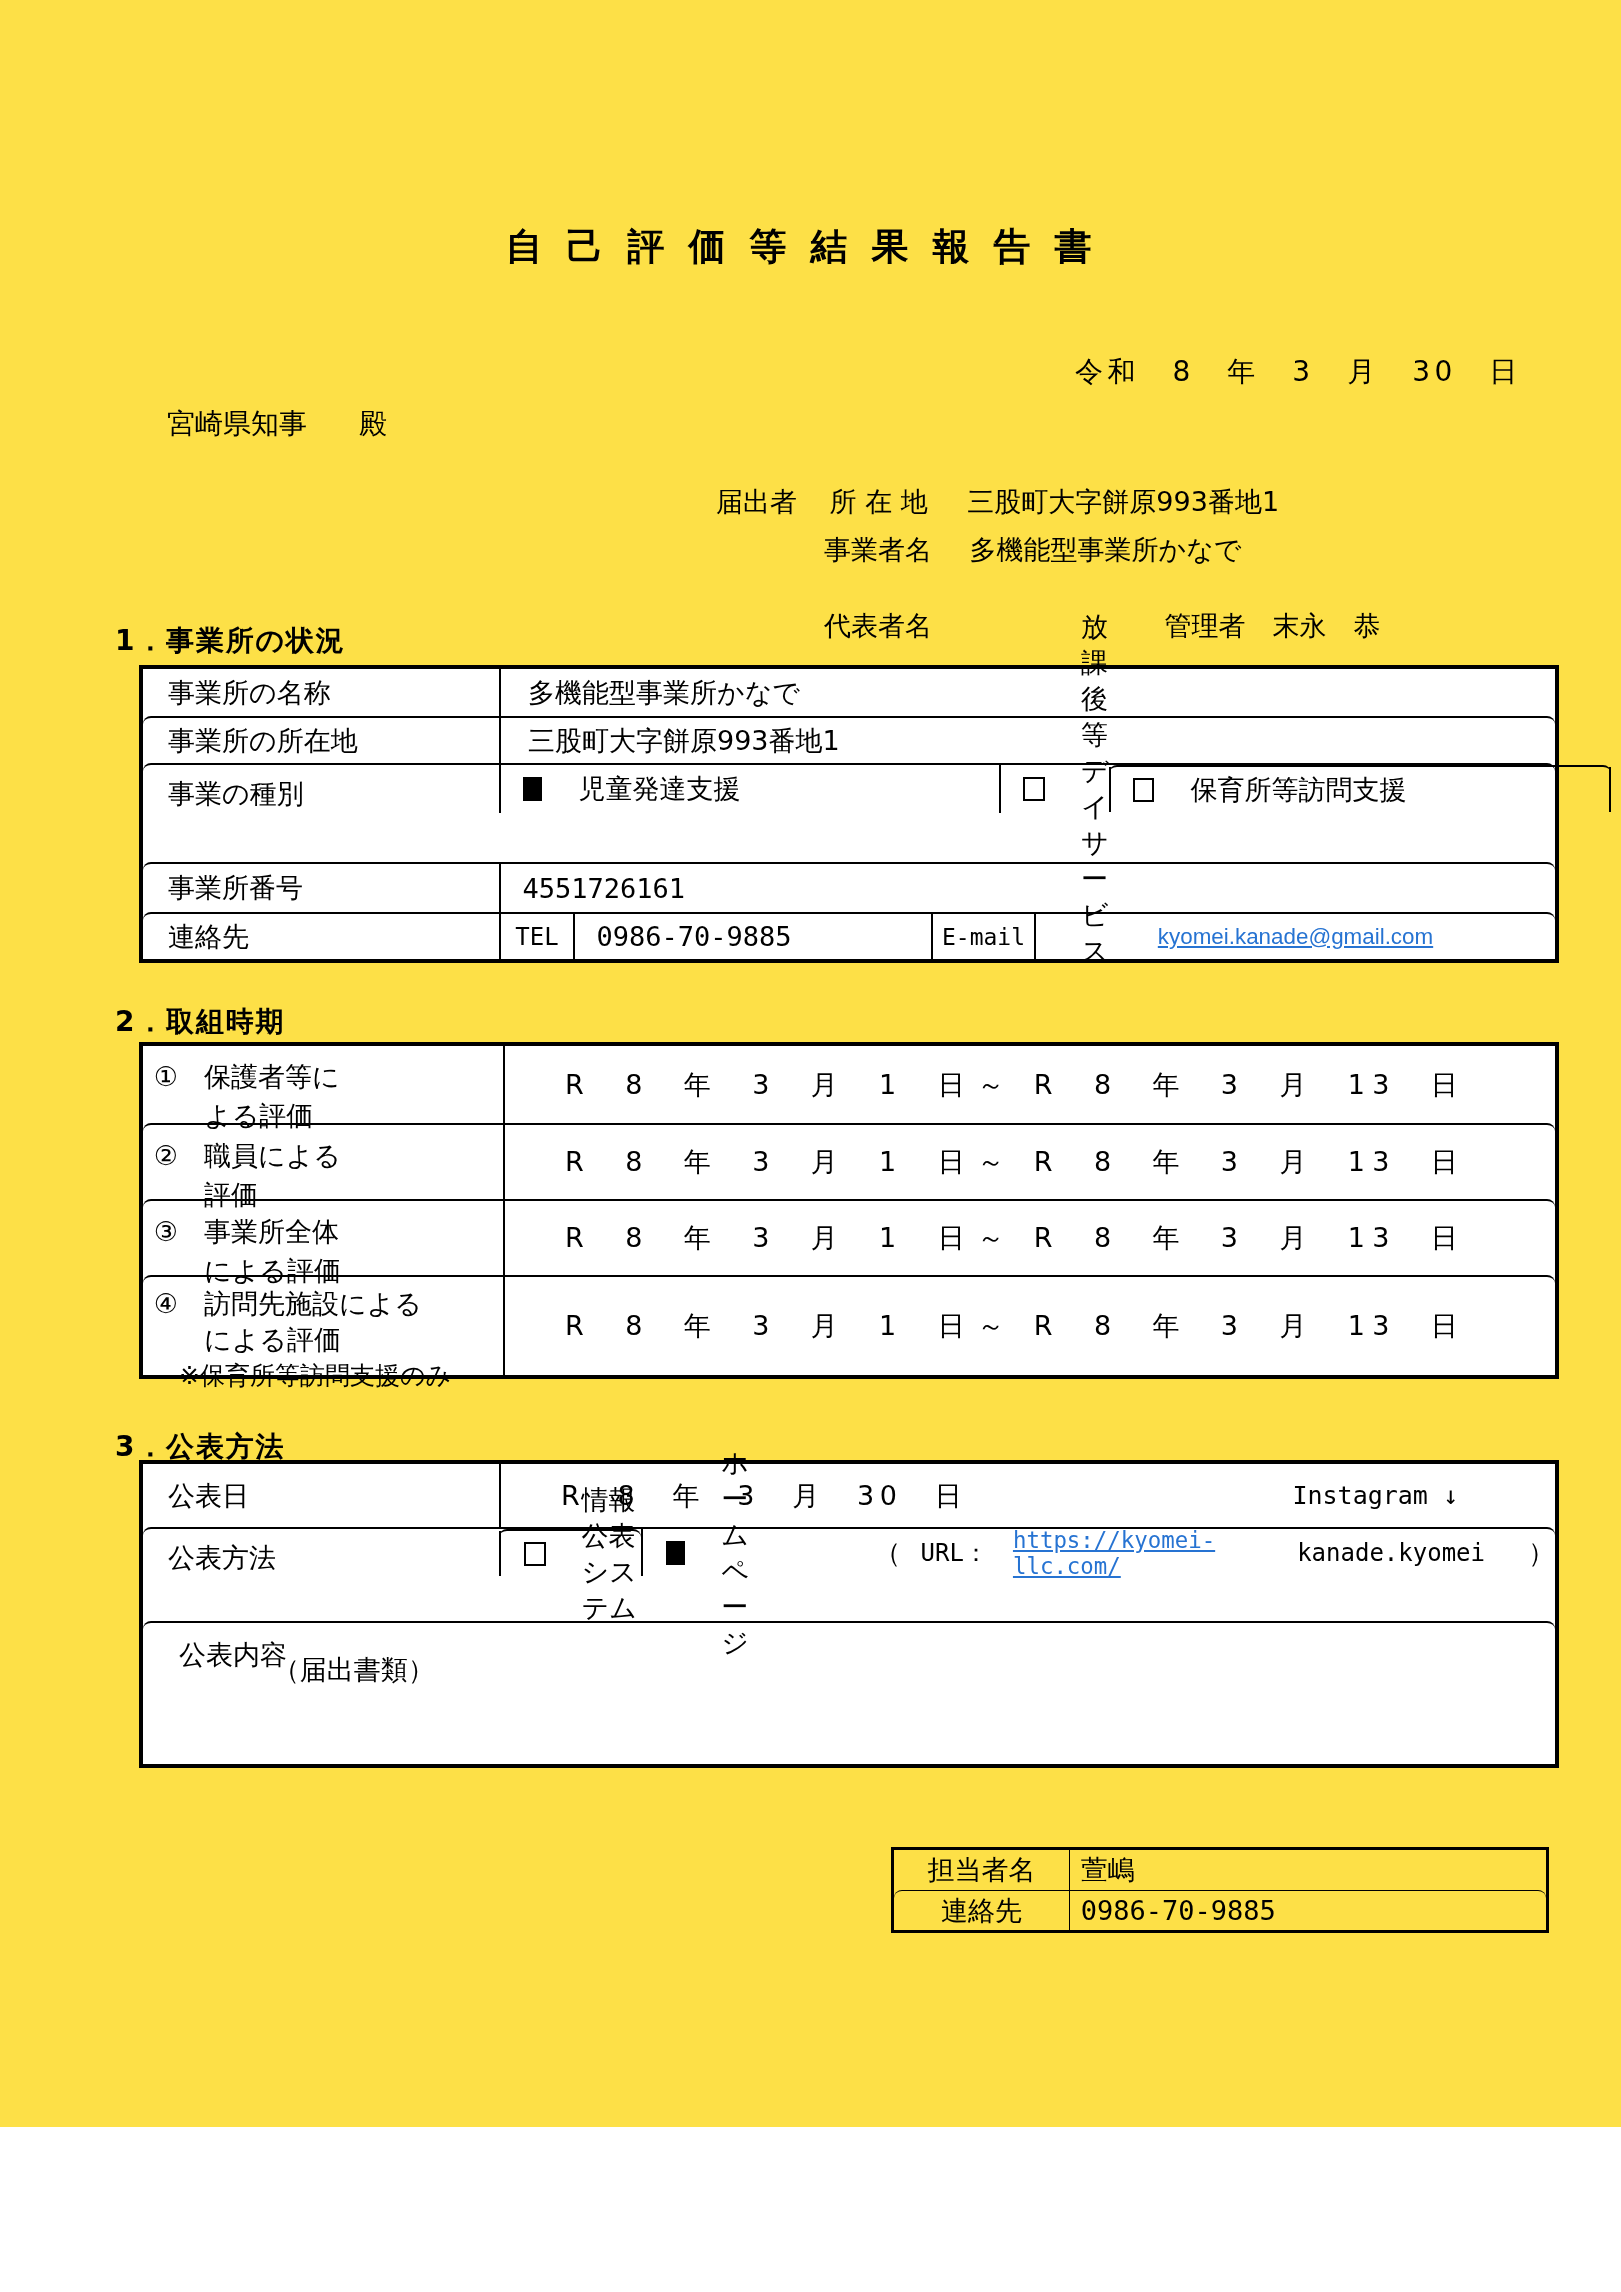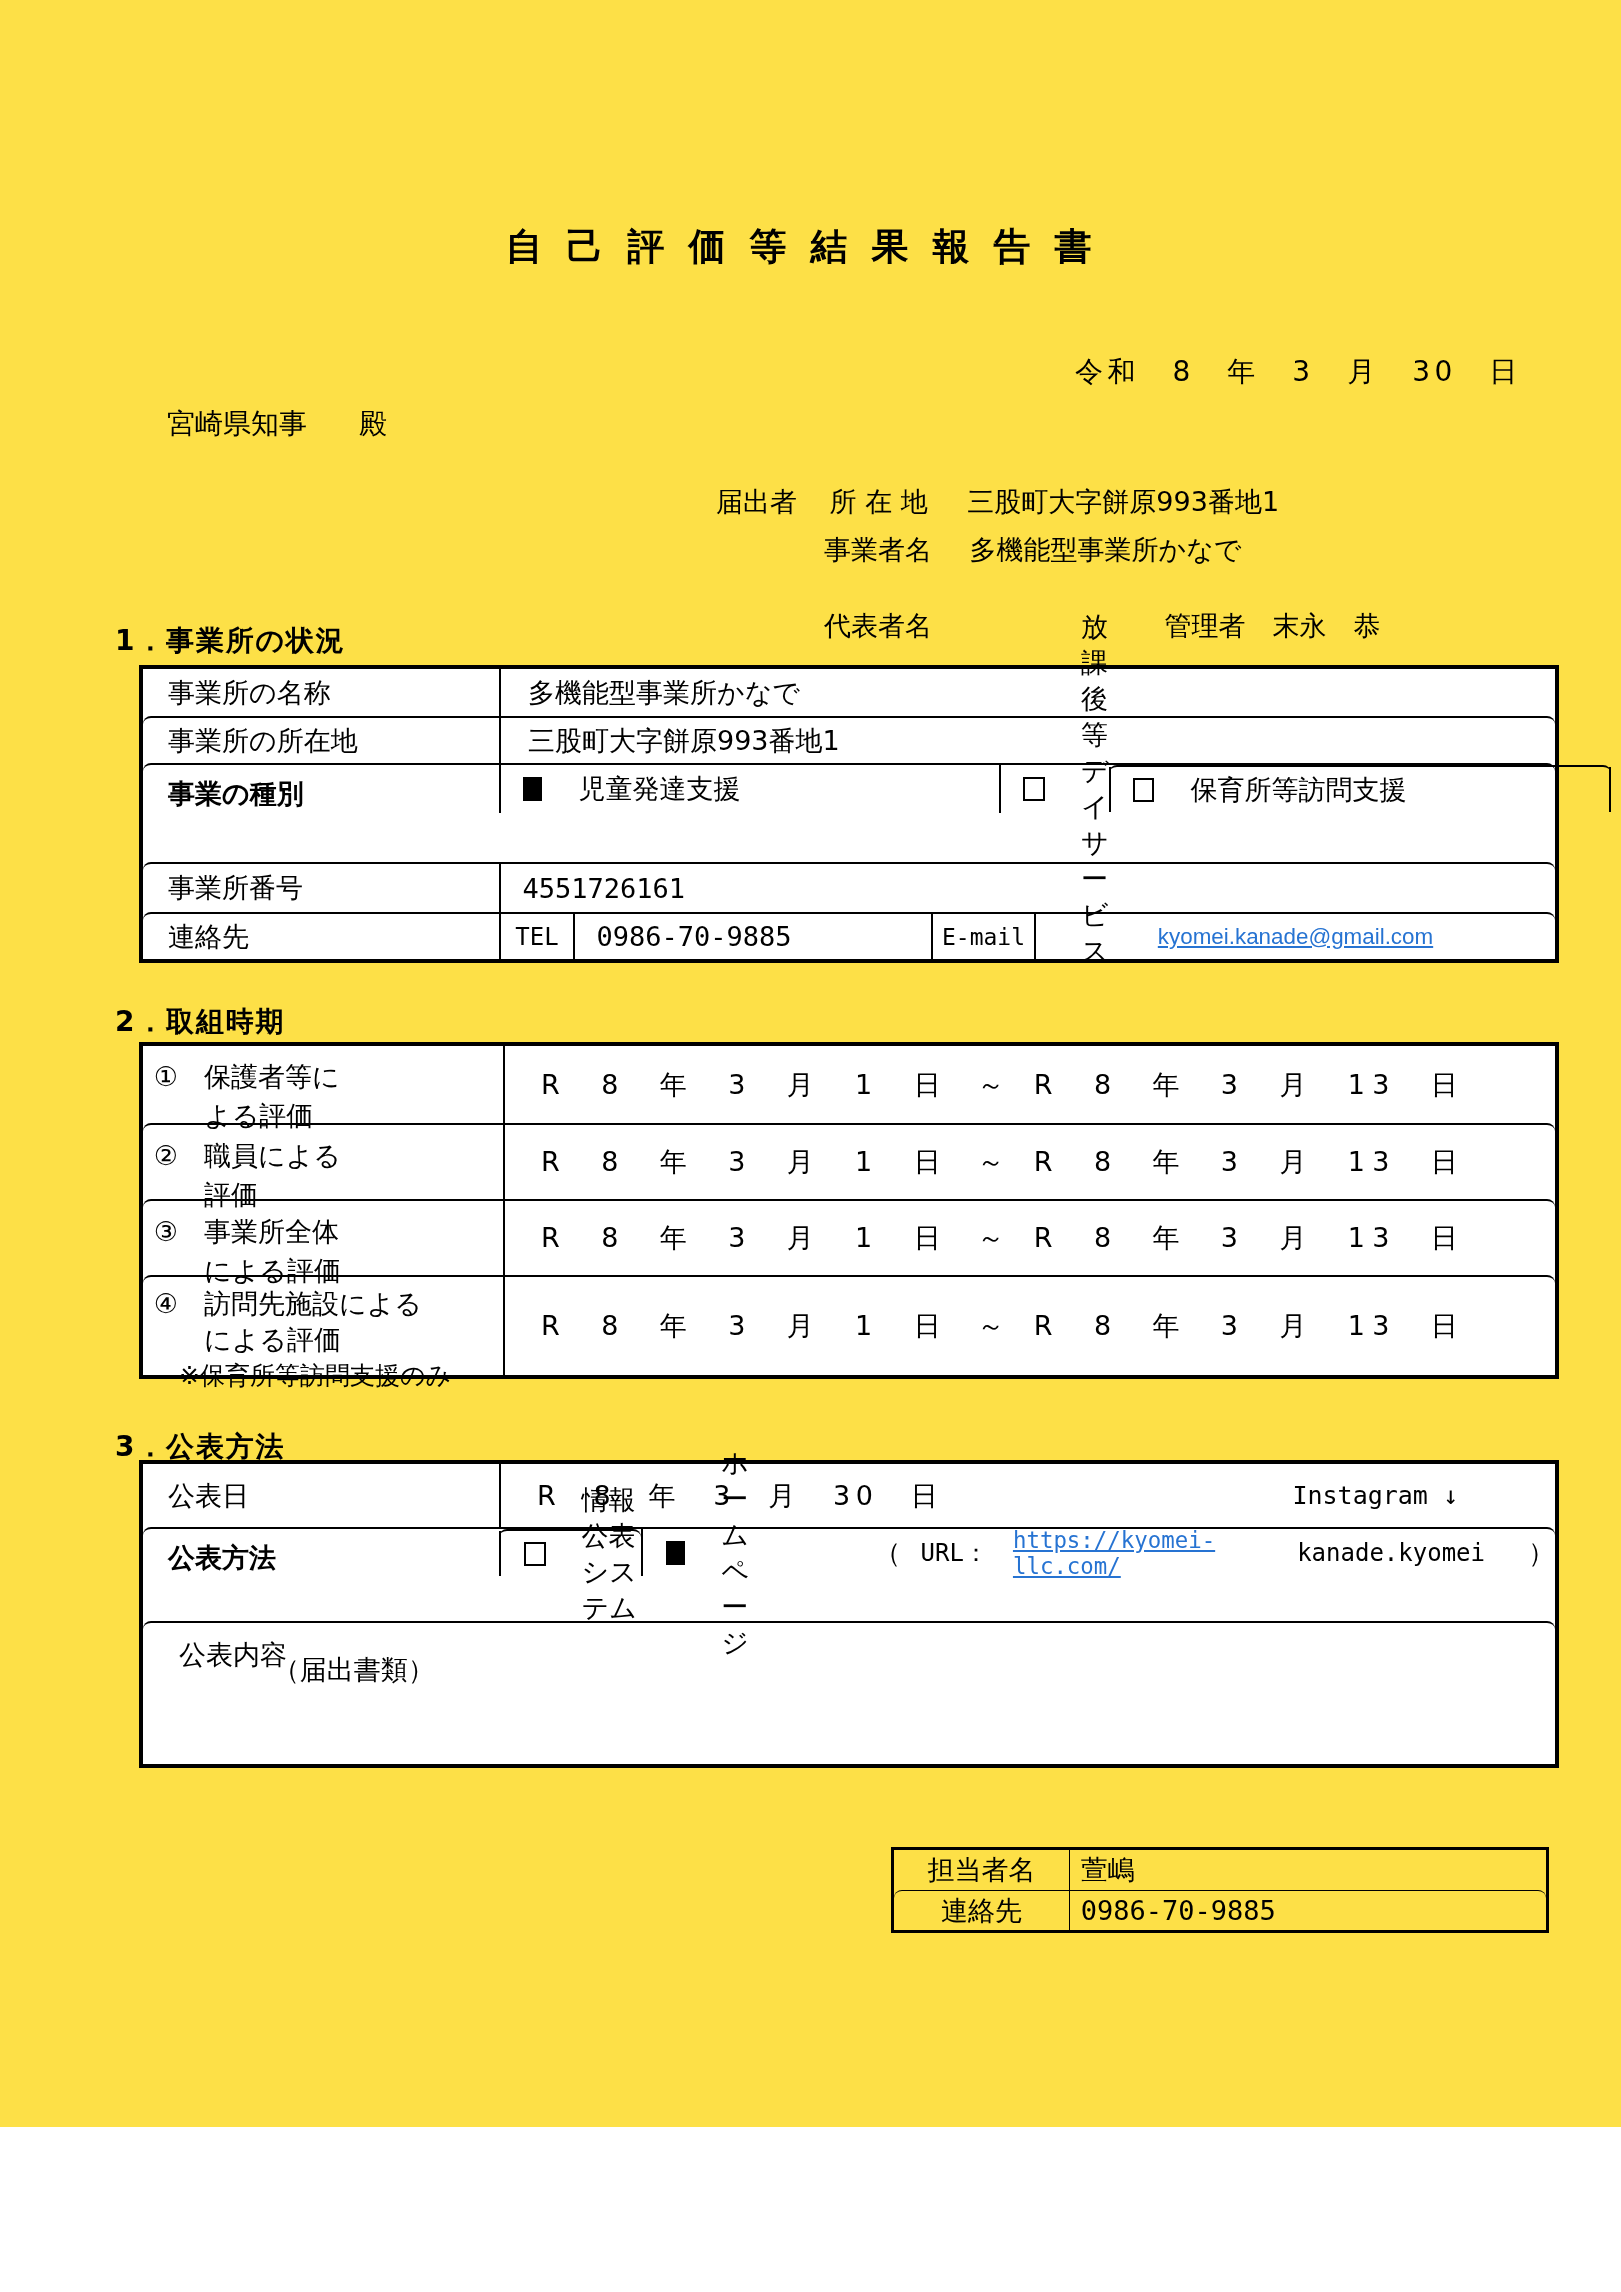--- a/index.html
+++ b/index.html
@@ -38,23 +38,23 @@
 
   .cbf{width:19px;height:24px;background:#000;flex:none;}
   .cbe{width:21.5px;height:24px;border:2.7px solid #000;box-sizing:border-box;flex:none;}
   .cbgap{margin-right:36px;}
 
   .t2lab{position:relative;width:360px;flex:none;padding:10.7px 0 0 61px;box-sizing:border-box;line-height:39px;}
   .t2num{position:absolute;left:10.7px;top:10.7px;}
   .t2note{margin-left:-25px;font-size:25px;}
   .pcell{flex:1;display:flex;align-items:center;justify-content:space-between;
          padding:0 90px 0 36px;box-sizing:border-box;}
-  .ds{letter-spacing:7.2px;white-space:nowrap;}
-
-  .top-align{align-items:flex-start;padding-top:10.7px;font-weight:bold;}
+  .ds{letter-spacing:7.2px;white-space:nowrap;margin-left:24px;}
+
+  .top-align{align-items:flex-start;padding-top:10.7px;}
   .itext{margin-left:36px;font-size:26px;white-space:nowrap;}
 
   .t4lab{width:176px;flex:none;justify-content:center;border-right:1.8px solid #000;}
   .t4val{flex:1;padding-left:10.7px;}
 </style>
 </head>
 <body>
 
 <div class="page">
 

